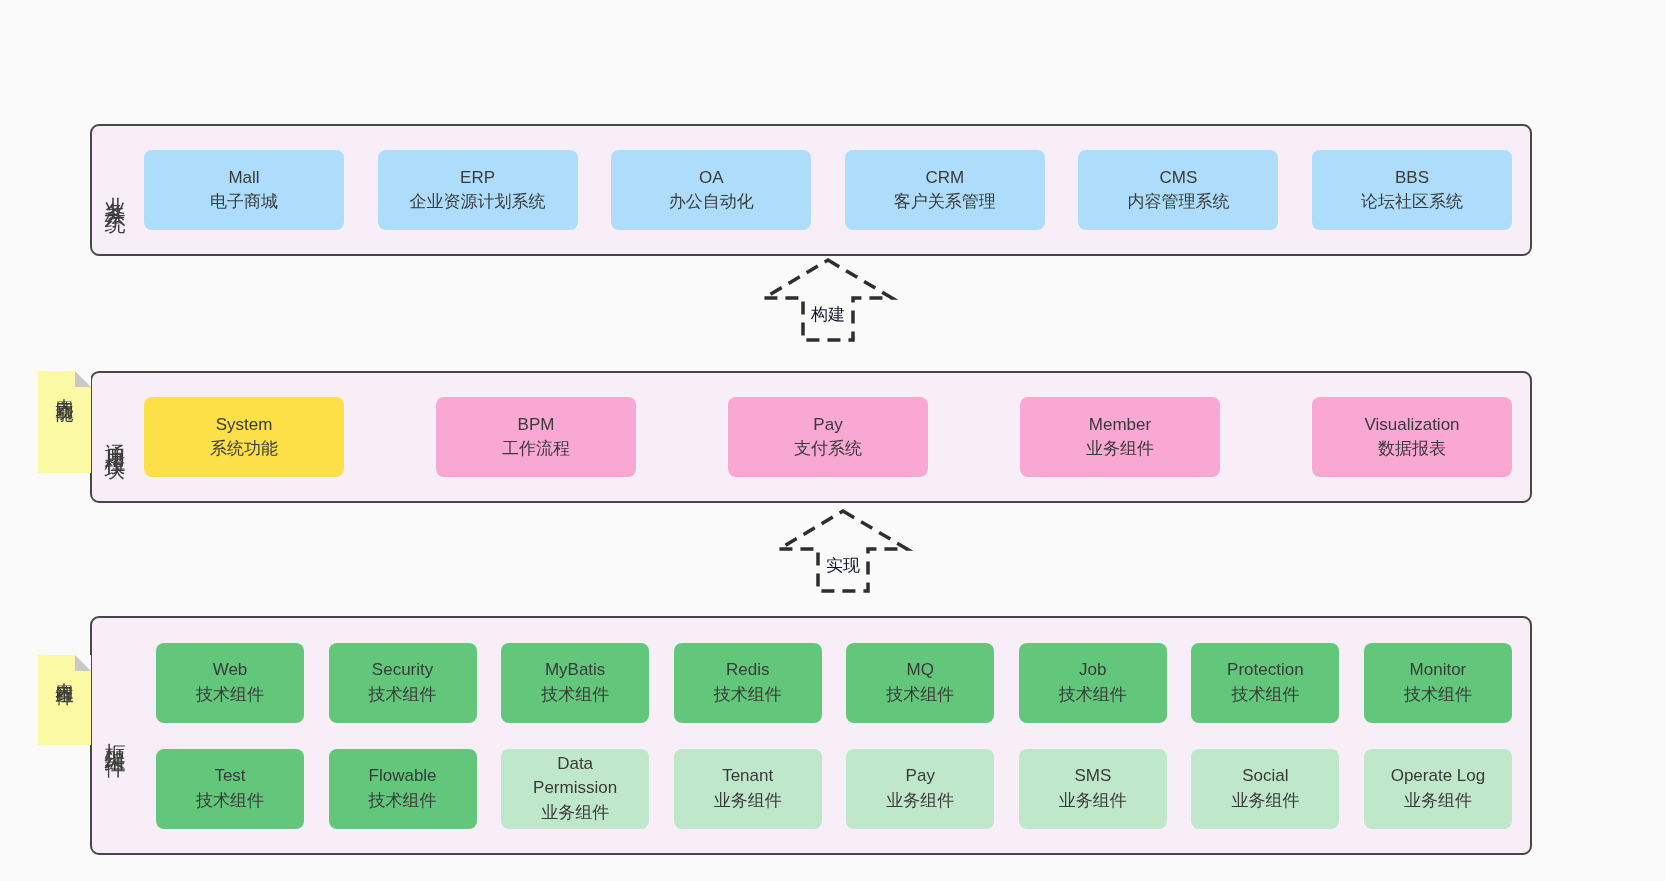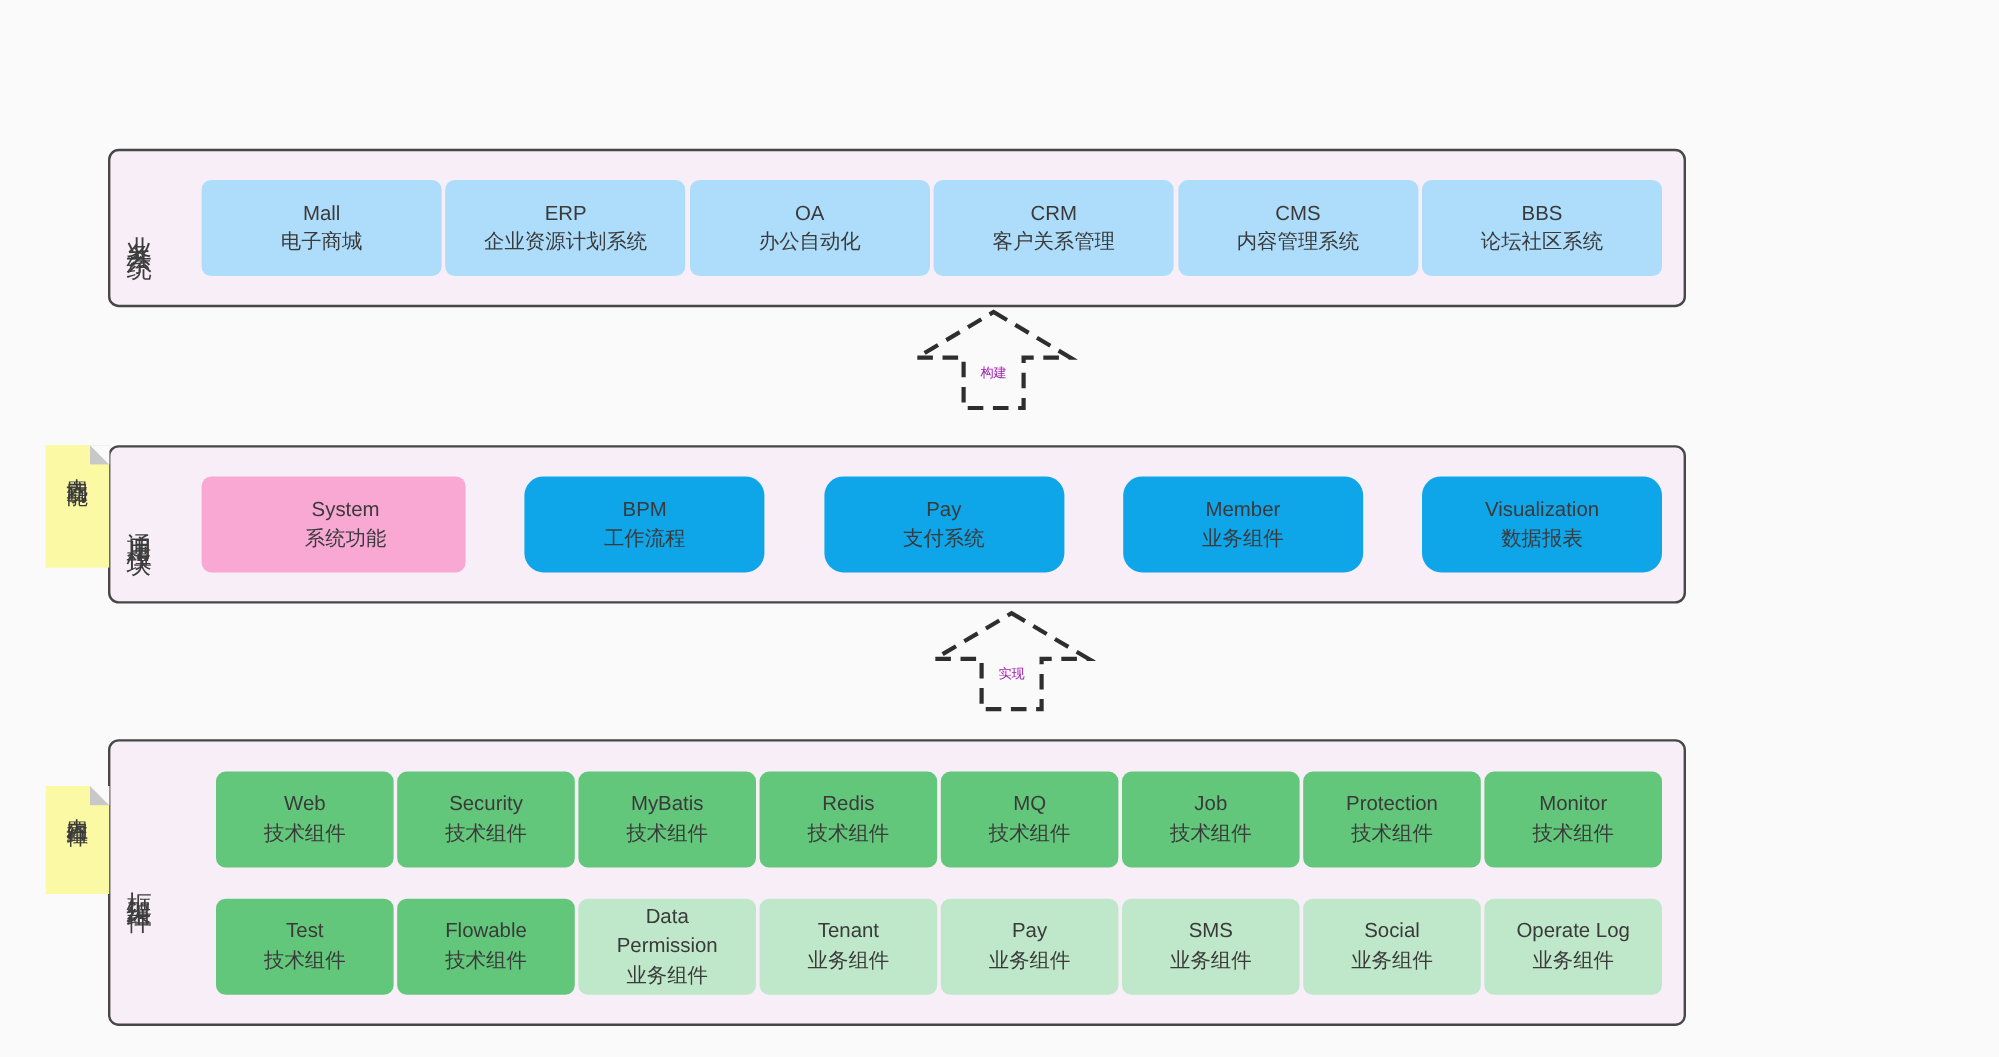--- a/index.html
+++ b/index.html
@@ -7,25 +7,25 @@
     width:1666px;height:881px;
     background:#fafafa;
     font-family:"Liberation Sans","DejaVu Sans",sans-serif;
     color:#3a3a3a;
     overflow:hidden;
   }
   .canvas{position:relative;width:1666px;height:881px;background:#fafafa;}
 
   
   .band{
-    position:absolute;left:90px;width:1315px;
+    position:absolute;left:90px;width:1442px;
     background:#f8eef7;
     border:2px solid #474747;border-radius:9px;
     box-sizing:border-box;
-    display:flex;align-items:stretch;gap:24px;
+    display:flex;align-items:stretch;
   }
   .band1{top:124px;height:132px;}
   .band2{top:371px;height:132px;}
   .band3{top:616px;height:239px;}
 
   .v-label{
     align-self:center;
     margin-left:13px;
     writing-mode:vertical-rl;text-orientation:upright;
     font-size:21px;letter-spacing:5px;color:#3d3d3d;
@@ -44,22 +44,22 @@
   .box{
     height:80px;border-radius:8px;
     display:flex;flex-direction:column;align-items:center;justify-content:center;
     text-align:center;font-size:17px;line-height:1.42;color:#3a3a3a;
   }
   .band1 .box,.band2 .box{width:200px;}
   .band3 .box{width:148px;}
   .band3 .box-title{max-width:108px;}
 
   .blue{background:#aeddfb;}
-  .red{background:#f9a8d4;padding-left:20px;}
-  .pink{background:#0ea5e9;border-radius:16px;}
+  .red{background:#fde047;}
+  .pink{background:#f9a8d4;}
   .green{background:#63c77b;}
   .lightgreen{background:#bfe7c9;}
 
   
   .note{
     position:absolute;left:38px;width:53px;
     background:#fbf9a3;
     display:flex;justify-content:center;
     z-index:2;
   }
@@ -77,21 +77,21 @@
   }
 
   
   .arrow{position:absolute;width:140px;height:86px;}
   .arrow1{left:758px;top:257px;}
   .arrow2{left:773px;top:508px;}
   .arrow svg{position:absolute;left:0;top:0;}
   .arrow-label{
     position:absolute;left:50%;top:46px;transform:translateX(-50%);
     background:#fafafa;padding:0 2px;
-    font-size:11px;color:#a21caf;white-space:nowrap;
+    font-size:17px;color:#0f172a;white-space:nowrap;
   }
 </style>
 </head>
 <body>
 
 <div class="canvas">
 
   <section class="band band1">
     <div class="v-label">业务系统</div>
     <div class="boxes">

